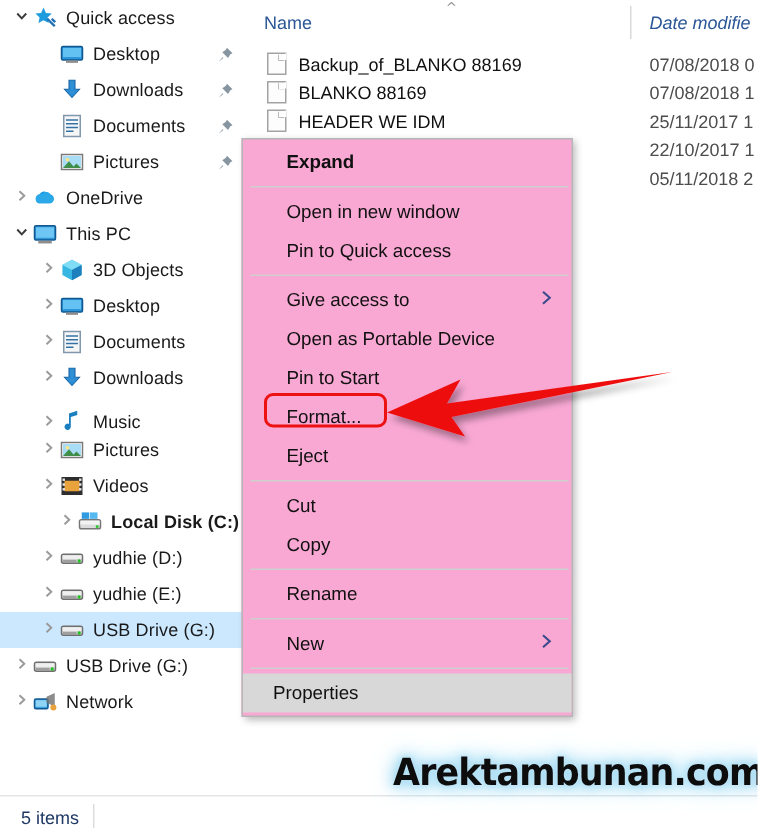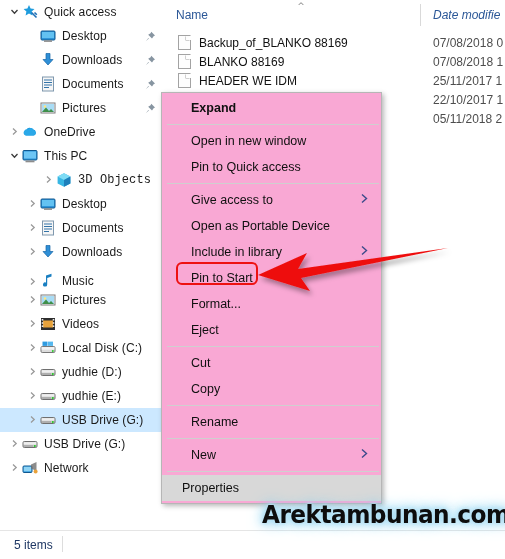--- a/index.html
+++ b/index.html
@@ -337,21 +337,21 @@
         <span class="nav-chev open"><svg width="9" height="9" viewBox="0 0 9 9">
             <path d="M1.5 3 L4.5 6.2 L7.5 3" fill="none" stroke="#3a3a3a" stroke-width="1.3"></path>
           </svg></span>
         <span class="nav-ico"><svg width="16" height="16" viewBox="0 0 16 16">
             <rect x="1" y="2.5" width="14" height="9.5" rx="1" fill="#2f95da" stroke="#10588f"></rect>
             <rect x="2" y="3.5" width="12" height="7" fill="#6ec6f5"></rect>
             <rect x="3.5" y="12.5" width="9" height="1.8" fill="#8d8d8d"></rect>
           </svg></span>
         <span class="nav-label">This PC</span>
       </div>
-      <div class="nav-row" style="padding-left: 40px; font-family: Liberation Mono, monospace;">
+      <div class="nav-row" style="padding-left: 24px;">
         <span class="nav-chev"><svg width="9" height="9" viewBox="0 0 9 9">
             <path d="M3 1.5 L6.2 4.5 L3 7.5" fill="none" stroke="#9a9a9a" stroke-width="1.3"></path>
           </svg></span>
         <span class="nav-ico"><svg width="16" height="16" viewBox="0 0 16 16">
             <path d="M8 1.2 L14.4 4.6 V11.4 L8 14.8 L1.6 11.4 V4.6 Z" fill="#37b6e3"></path>
             <path d="M8 1.2 L14.4 4.6 L8 8 L1.6 4.6 Z" fill="#7fdcf5"></path>
             <path d="M8 8 L14.4 4.6 V11.4 L8 14.8 Z" fill="#1d7fbb"></path>
           </svg></span>
         <span class="nav-label">3D Objects</span>
       </div>
@@ -420,21 +420,21 @@
               <rect x="1.7" y="3" width="1.6" height="1.6"></rect>
               <rect x="1.7" y="6.2" width="1.6" height="1.6"></rect>
               <rect x="1.7" y="9.4" width="1.6" height="1.6"></rect>
               <rect x="12.7" y="3" width="1.6" height="1.6"></rect>
               <rect x="12.7" y="6.2" width="1.6" height="1.6"></rect>
               <rect x="12.7" y="9.4" width="1.6" height="1.6"></rect>
             </g>
           </svg></span>
         <span class="nav-label">Videos</span>
       </div>
-      <div class="nav-row" style="padding-left: 24px;">
+      <div class="nav-row" style="padding-left: 36px; font-weight: bold;">
         <span class="nav-chev"><svg width="9" height="9" viewBox="0 0 9 9">
             <path d="M3 1.5 L6.2 4.5 L3 7.5" fill="none" stroke="#9a9a9a" stroke-width="1.3"></path>
           </svg></span>
         <span class="nav-ico"><svg width="16" height="16" viewBox="0 0 16 16">
             <rect x="1" y="6.5" width="14" height="6" rx="1.2" fill="#dcdcdc" stroke="#777"></rect>
             <rect x="1.6" y="7.1" width="12.8" height="2.6" fill="#f3f3f3"></rect>
             <rect x="2.5" y="1.6" width="5" height="4.3" fill="#2f9be0"></rect>
             <rect x="8" y="1.6" width="5" height="4.3" fill="#55b8ef"></rect>
             <circle cx="12.8" cy="11" r="1" fill="#2ecc2e"></circle>
           </svg></span>
@@ -553,26 +553,20 @@
       <div class="mi">
         <span>Give access to</span>
         <span class="mi-arrow"><svg width="9" height="11" viewBox="0 0 9 11">
             <path d="M2 1.5 L6.5 5.5 L2 9.5" fill="none" stroke="#3b4a8a" stroke-width="1.4"></path>
           </svg></span>
       </div>
       <div class="mi">
         <span>Open as Portable Device</span>
       </div>
       <div class="mi">
-        <span>Include in library</span>
-        <span class="mi-arrow"><svg width="9" height="11" viewBox="0 0 9 11">
-            <path d="M2 1.5 L6.5 5.5 L2 9.5" fill="none" stroke="#3b4a8a" stroke-width="1.4"></path>
-          </svg></span>
-      </div>
-      <div class="mi">
         <span>Pin to Start</span>
       </div>
       <div class="mi">
         <span>Format...</span>
       </div>
       <div class="mi">
         <span>Eject</span>
       </div>
       <div class="msep"></div>
       <div class="mi">

